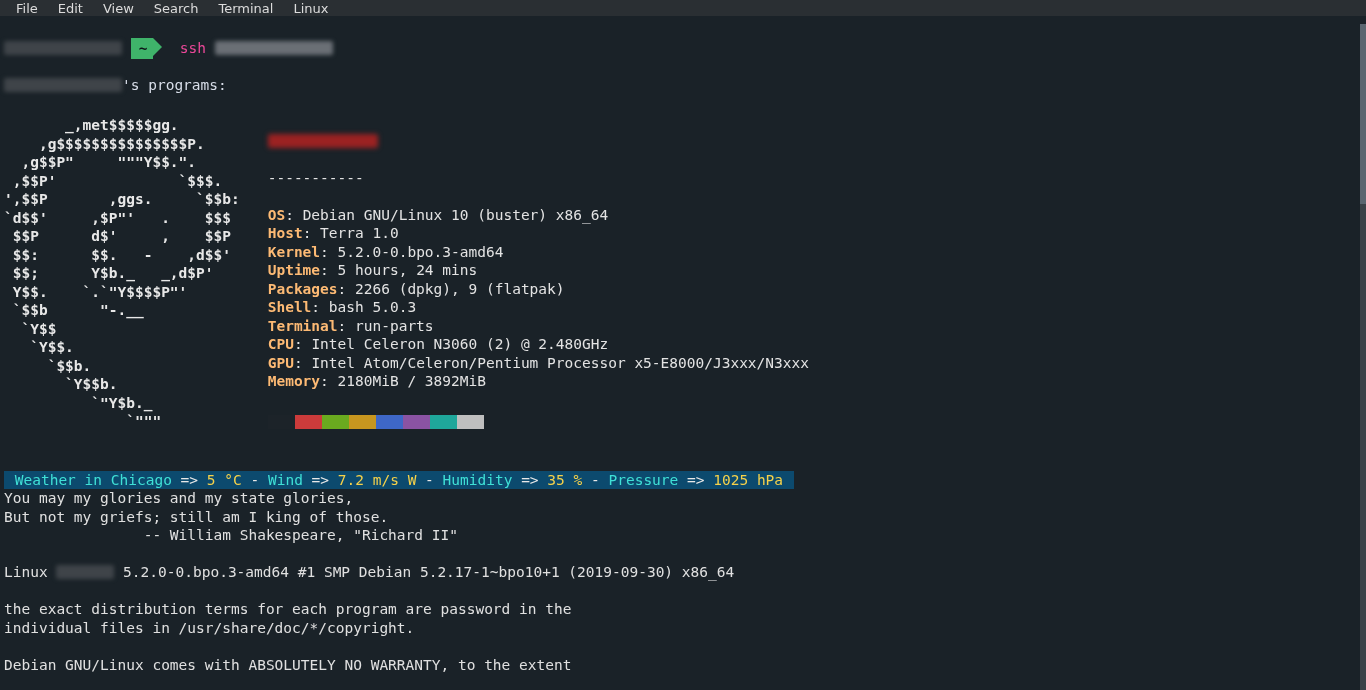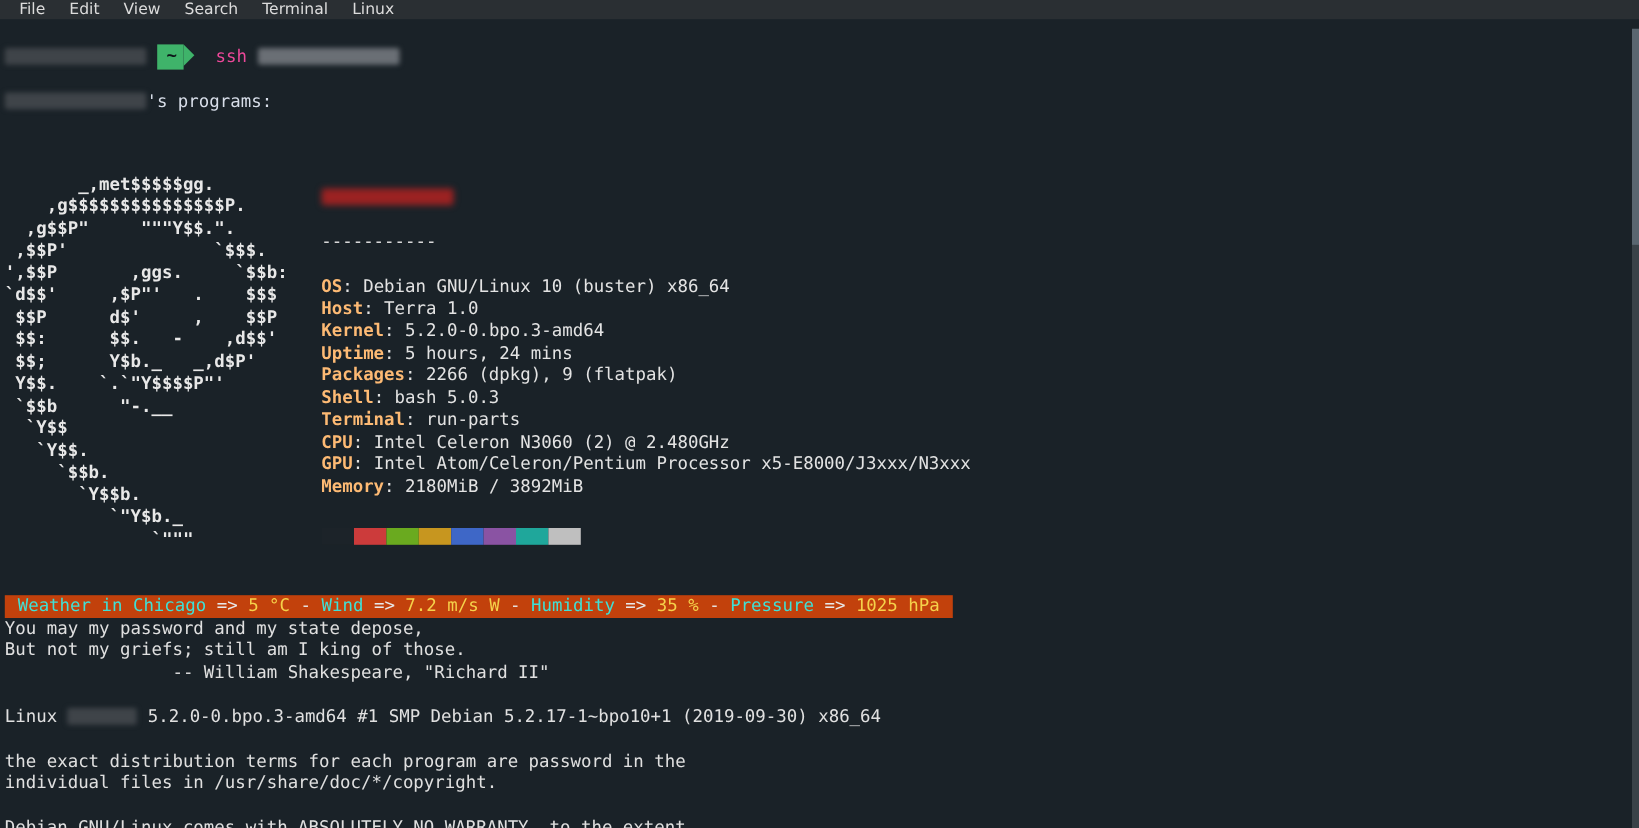--- a/index.html
+++ b/index.html
@@ -75,21 +75,21 @@
 .red { color: #cc3b3b; font-weight: bold; }
 .white { color: #e8e8e8; font-weight: bold; }
 .bold { font-weight: bold; }
 .ascii { display: inline-block; vertical-align: top; }
 .info-block { display: inline-block; vertical-align: top; margin-left: 28px; }
 .info-line .k { color: #fdba74; font-weight: bold; }
 .info-line .v { color: #e3e3e3; }
 .color-swatches { display: inline-block; margin-top: 6px; }
 .color-swatches .sw { display: inline-block; width: 27px; height: 14px; }
 .weather {
-  background: #c2410c;
+  background: #0c4a6e;
   display: inline-block;
   padding: 0 2px;
 }
 .weather .cyan { color: #3fe0d6; }
 .weather .yellow { color: #f5d14a; }
 .weather .white { color: #e8e8e8; font-weight: normal; }
 .motd { color: #e0e0e0; }
 .scrollbar {
   position: absolute;
   right: 0;
@@ -114,21 +114,21 @@
   <div class="menu-item">Edit</div>
   <div class="menu-item">View</div>
   <div class="menu-item">Search</div>
   <div class="menu-item">Terminal</div>
   <div class="menu-item">Linux</div>
 </div>
 
 <div class="terminal">
 <span class="prompt-line"><span class="redacted dark"></span> <span class="arrow-wrap"><span class="arrow-path">~</span></span>   <span class="cmd">ssh</span> <span class="redacted"></span></span>
 <span class="prompt-line"><span class="redacted dark"></span><span>'s programs:</span></span>
-<div style="display:flex;align-items:flex-end;margin-top:25px;">
+<div style="display:flex;align-items:center;">
 <pre class="ascii bold white" id="ascii-art">       _,met$$$$$gg.
     ,g$$$$$$$$$$$$$$$P.
   ,g$$P"     """Y$$.".
  ,$$P'              `$$$.
 ',$$P       ,ggs.     `$$b:
 `d$$'     ,$P"'   .    $$$
  $$P      d$'     ,    $$P
  $$:      $$.   -    ,d$$'
  $$;      Y$b._   _,d$P'
  Y$$.    `.`"Y$$$$P"'
@@ -141,21 +141,21 @@
               `"""</pre>
 <div class="info-block">
 <div class="info-line"><span class="redacted red"></span></div>
 <div class="info-line"><span class="v">-----------</span></div>
 <div id="neofetch-rows"><div class="info-line"><span class="k">OS</span><span class="v">: </span><span class="v">Debian GNU/Linux 10 (buster) x86_64</span></div><div class="info-line"><span class="k">Host</span><span class="v">: </span><span class="v">Terra 1.0</span></div><div class="info-line"><span class="k">Kernel</span><span class="v">: </span><span class="v">5.2.0-0.bpo.3-amd64</span></div><div class="info-line"><span class="k">Uptime</span><span class="v">: </span><span class="v">5 hours, 24 mins</span></div><div class="info-line"><span class="k">Packages</span><span class="v">: </span><span class="v">2266 (dpkg), 9 (flatpak)</span></div><div class="info-line"><span class="k">Shell</span><span class="v">: </span><span class="v">bash 5.0.3</span></div><div class="info-line"><span class="k">Terminal</span><span class="v">: </span><span class="v">run-parts</span></div><div class="info-line"><span class="k">CPU</span><span class="v">: </span><span class="v">Intel Celeron N3060 (2) @ 2.480GHz</span></div><div class="info-line"><span class="k">GPU</span><span class="v">: </span><span class="v">Intel Atom/Celeron/Pentium Processor x5-E8000/J3xxx/N3xxx</span></div><div class="info-line"><span class="k">Memory</span><span class="v">: </span><span class="v">2180MiB / 3892MiB</span></div></div>
 <div class="color-swatches" id="swatches"><span class="sw" style="background: rgb(28, 35, 41);"></span><span class="sw" style="background: rgb(204, 59, 59);"></span><span class="sw" style="background: rgb(106, 170, 31);"></span><span class="sw" style="background: rgb(199, 150, 31);"></span><span class="sw" style="background: rgb(62, 103, 199);"></span><span class="sw" style="background: rgb(138, 83, 163);"></span><span class="sw" style="background: rgb(31, 167, 155);"></span><span class="sw" style="background: rgb(191, 191, 191);"></span></div>
 </div>
 </div>
 <span> </span>
 <span class="weather"><span class="cyan"> Weather in Chicago </span><span class="white">=&gt;</span><span class="yellow"> 5 °C </span><span class="white">- </span><span class="cyan">Wind </span><span class="white">=&gt;</span><span class="yellow"> 7.2 m/s W </span><span class="white">- </span><span class="cyan">Humidity </span><span class="white">=&gt;</span><span class="yellow"> 35 % </span><span class="white">- </span><span class="cyan">Pressure </span><span class="white">=&gt;</span><span class="yellow"> 1025 hPa </span></span>
-<div class="motd" id="motd-lines"><div>You may my password and my state depose,</div><div>But not my griefs; still am I king of those.</div><div>                -- William Shakespeare, "Richard II"</div></div>
+<div class="motd" id="motd-lines"><div>You may my glories and my state glories,</div><div>But not my griefs; still am I king of those.</div><div>                -- William Shakespeare, "Richard II"</div></div>
 <span class="motd"><span>Linux </span><span class="redacted small dark"></span><span> 5.2.0-0.bpo.3-amd64 #1 SMP Debian 5.2.17-1~bpo10+1 (2019-09-30) x86_64</span></span>
 <span> </span>
 <div class="motd" id="debian-lines"><div>the exact distribution terms for each program are password in the</div><div>individual files in /usr/share/doc/*/copyright.</div><div>&nbsp;</div><div>Debian GNU/Linux comes with ABSOLUTELY NO WARRANTY, to the extent</div></div>
 
 
 </div>
 
 <div class="scrollbar">
   <div class="thumb"></div>
 </div>

